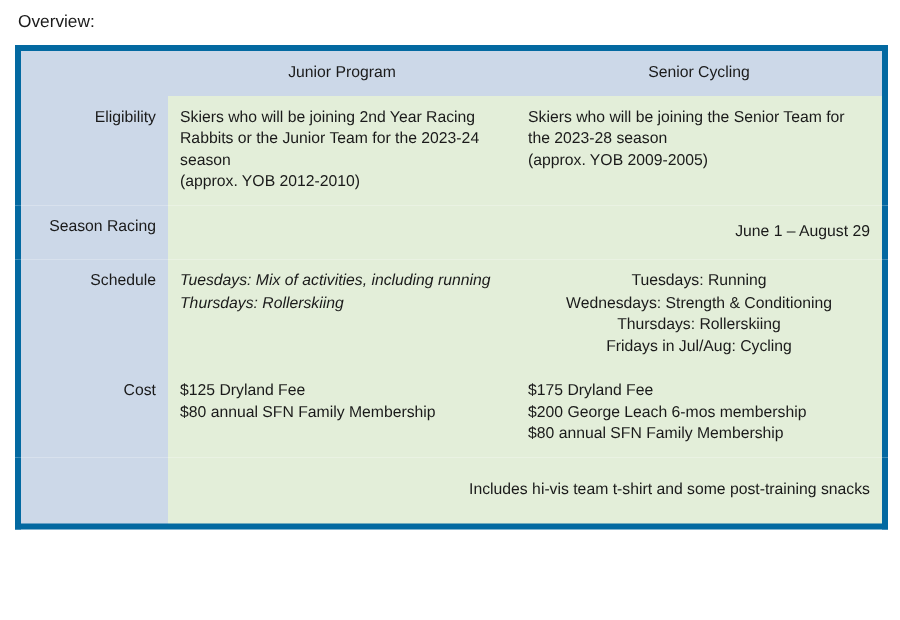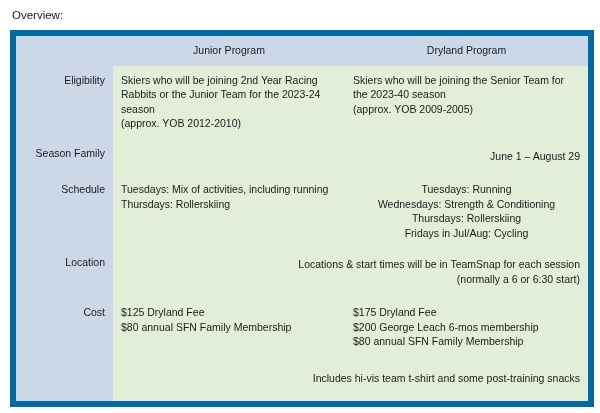--- a/index.html
+++ b/index.html
@@ -24,21 +24,21 @@
   .overview-label {
     font-size: 11.5px;
     color: #1a1a1a;
     margin: 0 0 8px 2px;
     line-height: 14px;
   }
   table.schedule {
     border-collapse: collapse;
     width: 580px;
     table-layout: fixed;
-    border: 6px solid #0369a1;
+    border: 4px solid #0369a1;
   }
   table.schedule td {
     vertical-align: top;
     padding: 7px 8px 8px 8px;
     font-size: 10.5px;
     line-height: 14.5px;
     border: none;
   }
   col.c-label { width: 100px; }
   col.c-junior { width: 232px; }
@@ -75,51 +75,46 @@
   <table class="schedule">
     <colgroup>
       <col class="c-label">
       <col class="c-junior">
       <col class="c-senior">
     </colgroup>
     <tbody>
       <tr>
         <td class="cell-header"></td>
         <td class="cell-header">Junior Program</td>
-        <td class="cell-header">Dryland Program</td>
+        <td class="cell-header">Senior Cycling</td>
       </tr>
 
       <tr>
         <td class="cell-label pad-top-label">Eligibility</td>
         <td class="cell-body" style="white-space: pre-line; margin-left: 32px;">Skiers who will be joining 2nd Year Racing Rabbits or the Junior Team for the 2023-24 season
 (approx. YOB 2012-2010)</td>
-        <td class="cell-body" style="white-space: pre-line;">Skiers who will be joining the Senior Team for the 2023-40 season
+        <td class="cell-body" style="white-space: pre-line;">Skiers who will be joining the Senior Team for the 2023-28 season
 (approx. YOB 2009-2005)</td>
       </tr>
 
       <tr>
-        <td class="cell-label pad-top-label">Season Family</td>
+        <td class="cell-label pad-top-label">Season Racing</td>
         <td class="cell-span" colspan="2" style="white-space: pre-line; padding-top: 10px; padding-bottom: 12px;">June 1 – August 29</td>
       </tr>
 
       <tr>
         <td class="cell-label pad-top-label">Schedule</td>
-        <td class="cell-body" style="white-space: pre-line;">Tuesdays: Mix of activities, including running
+        <td class="cell-body" style="white-space: pre-line; font-style: italic;">Tuesdays: Mix of activities, including running
 Thursdays: Rollerskiing</td>
         <td class="cell-body" style="white-space: pre-line; text-align: center;">Tuesdays: Running
 Wednesdays: Strength &amp; Conditioning
 Thursdays: Rollerskiing
 Fridays in Jul/Aug: Cycling</td>
       </tr>
 
-      <tr>
-        <td class="cell-label pad-top-label">Location</td>
-        <td class="cell-span" colspan="2" style="white-space: pre-line; padding-top: 9px; padding-bottom: 12px;">Locations &amp; start times will be in TeamSnap for each session
-(normally a 6 or 6:30 start)</td>
-      </tr>
 
       <tr>
         <td class="cell-label pad-top-label">Cost</td>
         <td class="cell-body" style="white-space: pre-line;">$125 Dryland Fee
 $80 annual SFN Family Membership</td>
         <td class="cell-body" style="white-space: pre-line;">$175 Dryland Fee
 $200 George Leach 6-mos membership
 $80 annual SFN Family Membership</td>
       </tr>
 

